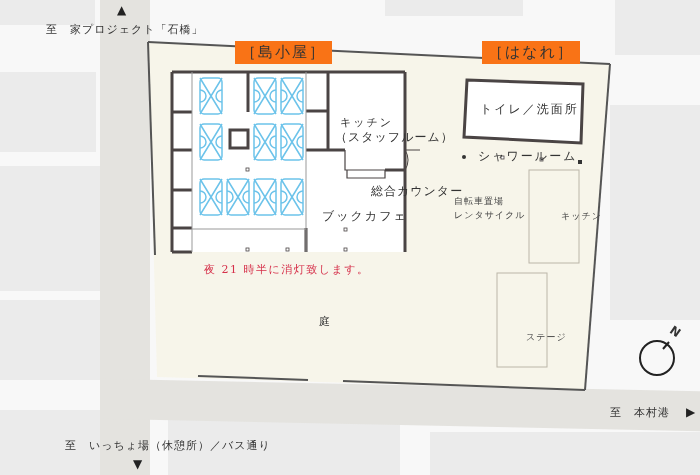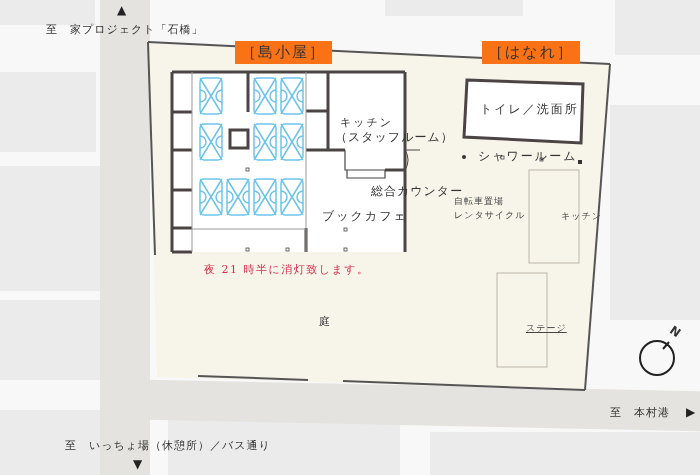--- a/index.html
+++ b/index.html
@@ -139,21 +139,21 @@
 <div class="room-text" style="left:340px;top:115px;">キッチン</div>
 <div class="room-text small" style="left:335px;top:129px;">（スタッフルーム）</div>
 <div class="room-text small" style="left:340px;top:183px;margin-left:31px;">総合カウンター</div>
 <div class="room-text" style="left:322px;top:208px;font-size:12px;">ブックカフェ</div>
 <div class="room-text" style="left:480px;top:101px;font-size:12px;">トイレ／洗面所</div>
 <div class="room-text" style="left:478px;top:120px;font-size:12px;margin-top:28px;">シャワールーム</div>
 
 <div class="plot-label" style="left:428px;top:195px;">自転車置場</div>
 <div class="plot-label" style="left:428px;top:209px;">レンタサイクル</div>
 <div class="plot-label" style="left:535px;top:210px;">キッチン</div>
-<div class="plot-label" style="left:500px;top:322px;text-decoration:underline;">ステージ</div>
+<div class="plot-label" style="left:500px;top:331px;">ステージ</div>
 <div class="label" style="left:319px;top:314px;">庭</div>
 
 <div class="notice" style="left:204px;top:262px;">夜 21 時半に消灯致します。</div>
 
 <div class="label" style="left:670px;top:325px;font-size:12px;font-weight:bold;transform:rotate(35deg);font-family:'DejaVu Sans',sans-serif;">N</div>
 
 <div class="arrow" style="left:117px;top:4px;">▲</div>
 <div class="label" style="left:46px;top:22px;">至　家プロジェクト「石橋」</div>
 <div class="label" style="left:65px;top:438px;">至　いっちょ場（休憩所）／バス通り</div>
 <div class="arrow" style="left:133px;top:458px;">▼</div>

